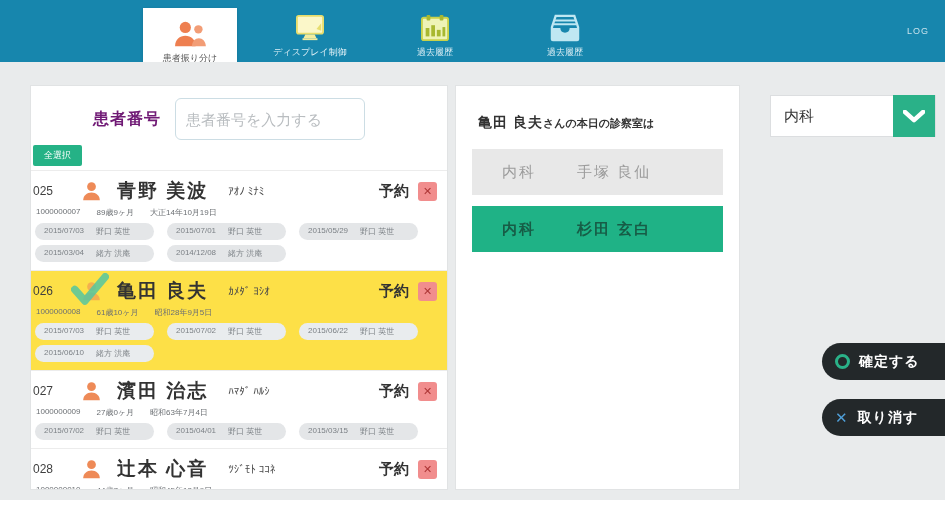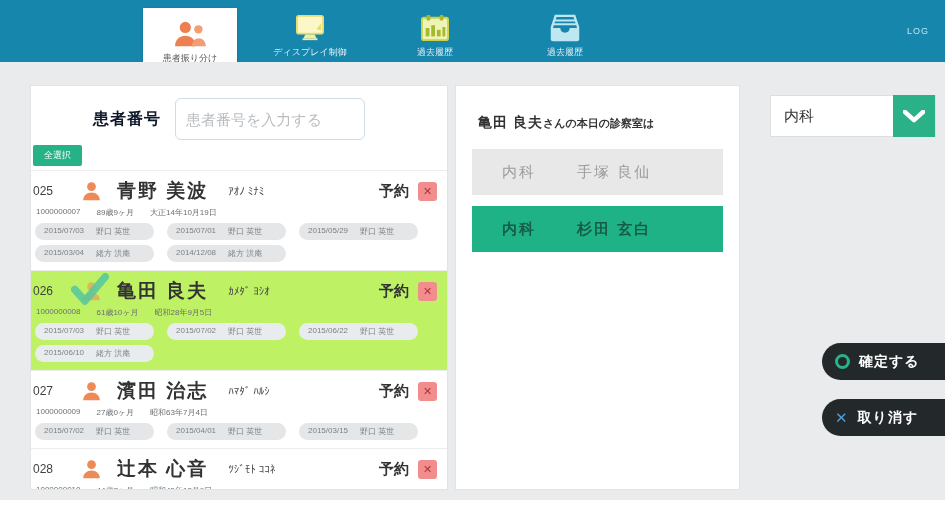--- a/index.html
+++ b/index.html
@@ -16,28 +16,28 @@
   .tab.active { background:#ffffff; top:8px; height:60px; width:94px; box-shadow:0 1px 3px rgba(0,0,0,.15); }
   .tab.active .tab-label { color:#555; }
   .tab-icon { width:34px; height:32px; display:flex; align-items:center; justify-content:center; }
   .log { position:absolute; right:16px; top:26px; font-size:9px; color:#c8e2ec; letter-spacing:1px; }
   
   .main { position:absolute; top:62px; left:0; width:945px; height:438px; background:#e9ebec; }
   .panel { position:absolute; background:#fff; border:1px solid #e1e3e4; }
   
   .patient-panel { left:30px; top:23px; width:418px; height:405px; overflow:hidden; }
   .search-row { display:flex; align-items:center; padding:12px 0 4px 62px; }
-  .search-label { font-size:16px; font-weight:bold; color:#0f172a; letter-spacing:1px; }
+  .search-label { font-size:16px; font-weight:bold; color:#701a75; letter-spacing:1px; }
   .search-input { margin-left:14px; width:190px; height:42px; border:1px solid #ccdde4; border-radius:6px;
                   font-size:15px; padding:0 10px; color:#333; font-family:inherit; }
   .search-input::placeholder { color:#b9bdc0; }
   .select-all { display:inline-block; margin:0 0 4px 2px; background:#25b286; color:#fff;
                 font-size:9px; padding:4px 11px; border-radius:2px; cursor:pointer; }
   .patient-row { padding:5px 6px 6px 2px; border-top:1px solid #ececec; cursor:pointer; }
-  .patient-row.selected { background:#bef264; }
+  .patient-row.selected { background:#fde047; }
   .row-line1 { display:flex; align-items:center; height:30px; }
   .p-number { font-size:12px; color:#3f3f3f; width:46px; }
   .p-icon { position:relative; width:26px; height:24px; }
   .p-icon .person { position:absolute; left:2px; top:2px; fill:#ee8a57; }
   .check-overlay { display:none; position:absolute; left:-8px; top:-6px; }
   .patient-row.selected .check-overlay { display:block; }
   .patient-row.selected .person { opacity:.55; }
   .p-name { font-size:19px; font-weight:bold; color:#333; margin-left:12px; letter-spacing:2px; white-space:nowrap; }
   .p-kana { font-size:11px; color:#4a4a4a; margin-left:20px; white-space:nowrap; }
   .reserve { margin-left:auto; font-size:15px; font-weight:bold; color:#333; }

